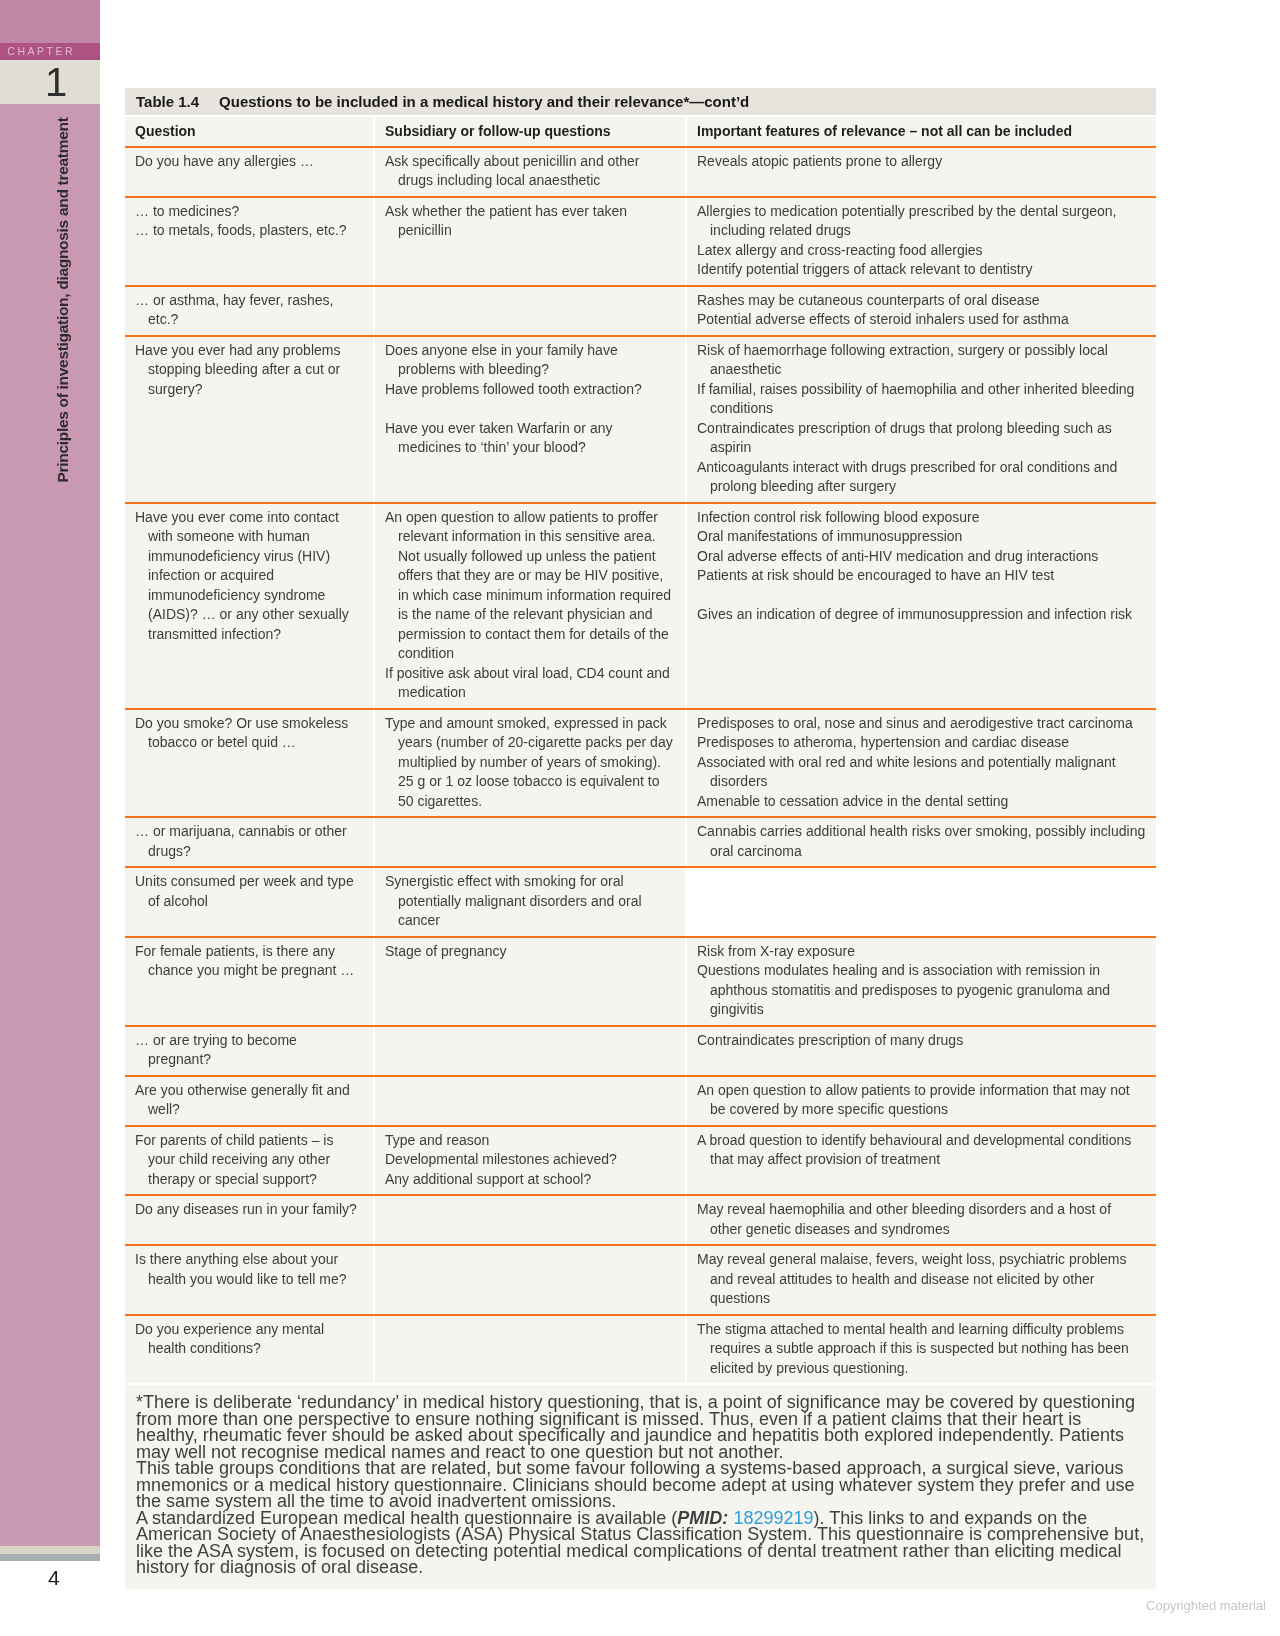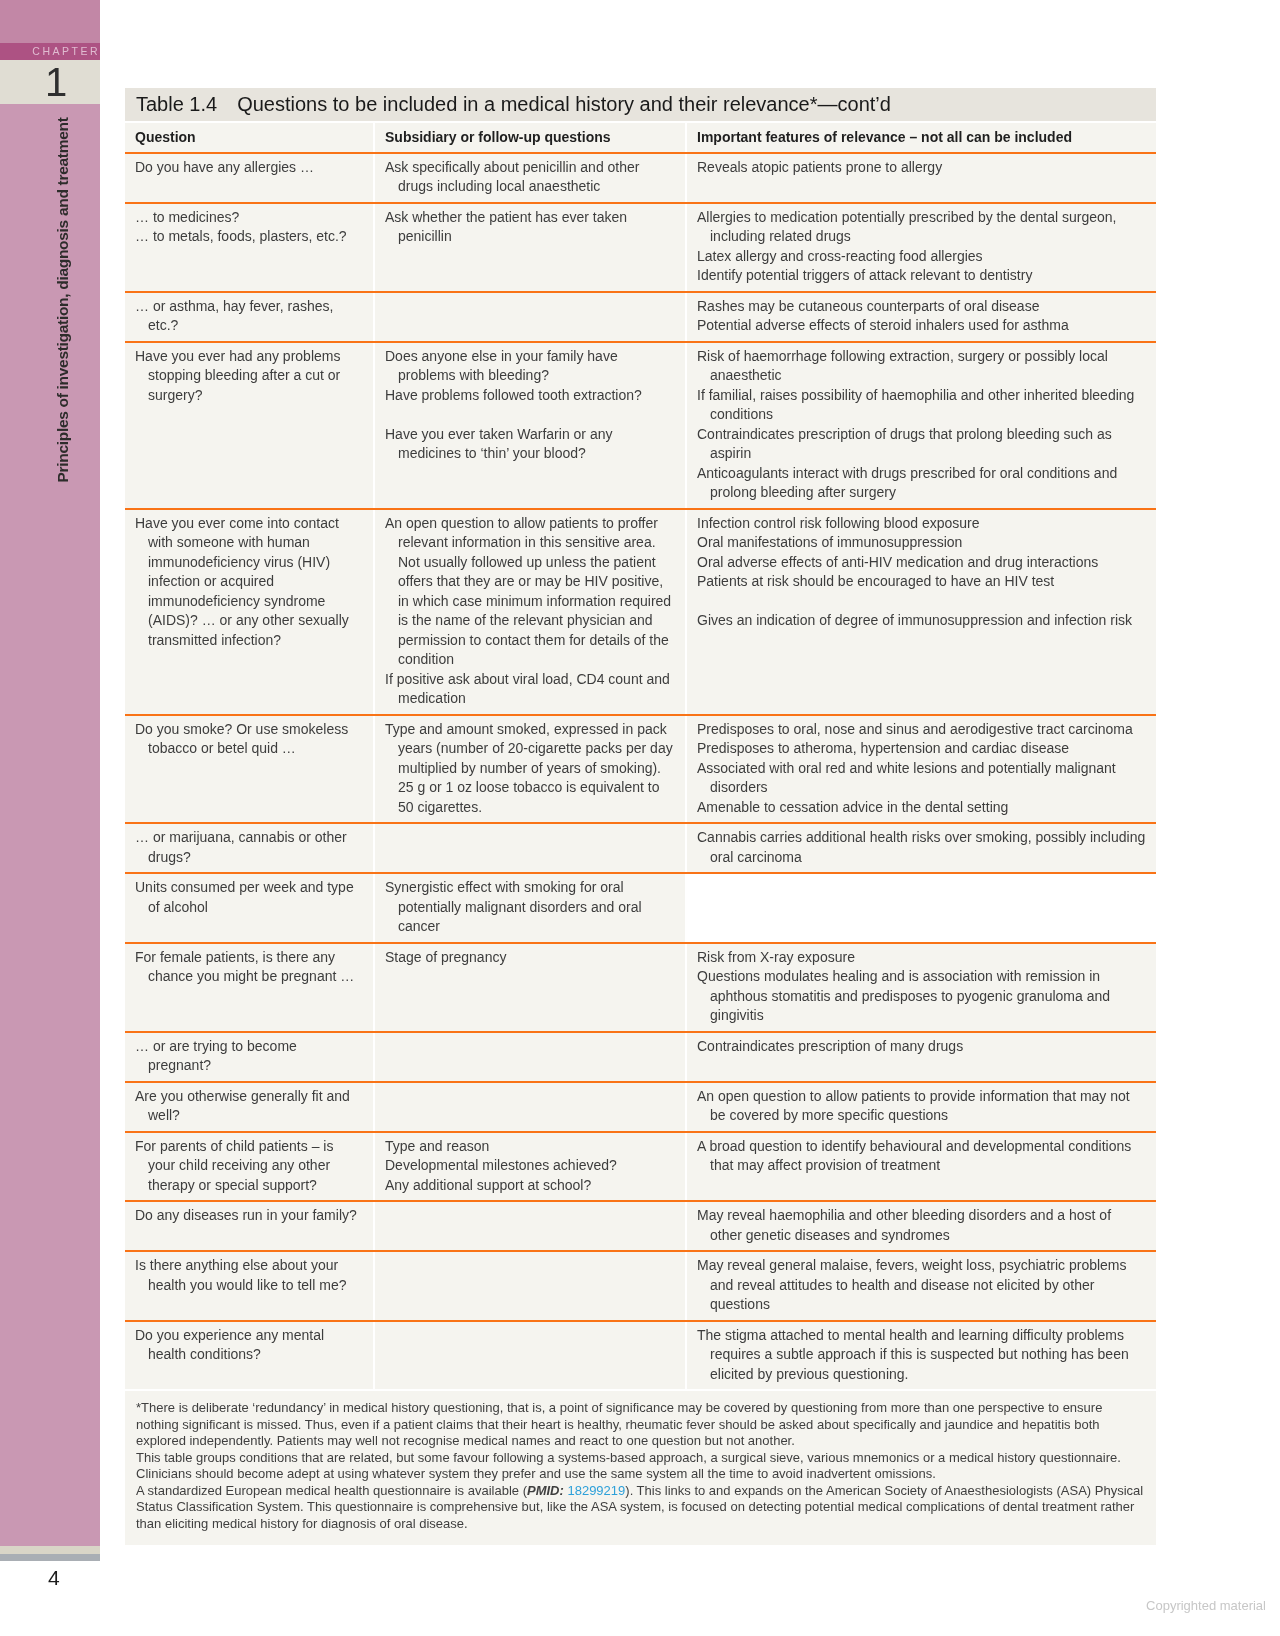--- a/index.html
+++ b/index.html
@@ -17,46 +17,46 @@
   }
   html,body{margin:0;padding:0;}
   body{font-family:"Liberation Sans","DejaVu Sans",sans-serif;background:#ffffff;}
   .page{position:relative;width:1280px;height:1636px;background:#ffffff;overflow:hidden;}
 
   
   .sidebar{position:absolute;left:0;top:0;width:100px;height:1636px;}
   .sb-top{position:absolute;left:0;top:0;width:100px;height:43px;background:var(--pink-top);}
   .sb-chapter{position:absolute;left:0;top:43px;width:100px;height:17px;background:var(--band);
     color:var(--band-text);font-size:10.5px;letter-spacing:2.5px;line-height:17px;text-align:right;
-    padding-right:0;box-sizing:border-box;}
+    padding-right:25px;box-sizing:border-box;}
   .sb-num{position:absolute;left:0;top:60px;width:100px;height:44px;background:var(--box-beige);
     color:#2f2f2f;font-size:40px;line-height:44px;text-align:center;text-indent:12px;}
   .sb-body{position:absolute;left:0;top:104px;width:100px;height:1442px;background:var(--pink);}
   .vtitle-wrap{position:absolute;left:28px;top:6px;width:70px;height:380px;
     display:flex;align-items:center;justify-content:center;}
   .vtitle{transform:rotate(-90deg);white-space:nowrap;font-size:15.5px;font-weight:bold;
     letter-spacing:-0.3px;color:#2d2c2b;}
   .sb-strip-beige{position:absolute;left:0;top:1546px;width:100px;height:8px;background:var(--strip-beige);}
   .sb-strip-gray{position:absolute;left:0;top:1554px;width:100px;height:7px;background:var(--strip-gray);}
   .pagenum{position:absolute;left:48px;top:1566px;font-size:21px;color:#1c1c1c;}
 
   
   .table-area{position:absolute;left:125px;top:88px;width:1031px;}
-  .tbar{background:var(--titlebar-bg);padding:5px 11px 5px 11px;font-size:20px;font-weight:normal;color:#1a1a1a;}
+  .tbar{background:var(--titlebar-bg);padding:5px 11px 5px 11px;font-size:15px;font-weight:bold;color:#1a1a1a;}
   .tbar .tlabel{margin-right:20px;}
   .tbl{margin-top:2px;display:flex;flex-direction:column;gap:2px;background:#f97316;}
   .row{display:grid;grid-template-columns:248px 310px 1fr;gap:2px;background:#ffffff;}
   .cell{background:var(--cell-bg);padding:4px 10px 5px 10px;font-size:14px;line-height:19.5px;color:var(--ink);}
   .cell .para{padding-left:13px;text-indent:-13px;}
   .cell .blank{height:19.5px;}
   .th{font-weight:bold;color:#1f1f1f;padding-top:5px;padding-bottom:4px;}
 
   
   .footnote{margin-top:2px;background:var(--cell-bg);padding:9px 11px 13px 11px;
-    font-size:13px;line-height:16.5px;color:#3f3f3f;}
+    font-size:18px;line-height:16.5px;color:#3f3f3f;}
   .pmid{font-weight:bold;font-style:italic;}
   .pmid-link{color:var(--link);text-decoration:none;cursor:pointer;}
 
   .copyright{position:absolute;right:14px;top:1598px;font-size:13px;color:#c7c7c7;}
 </style>
 </head>
 <body>
 
 <div class="page">
 

